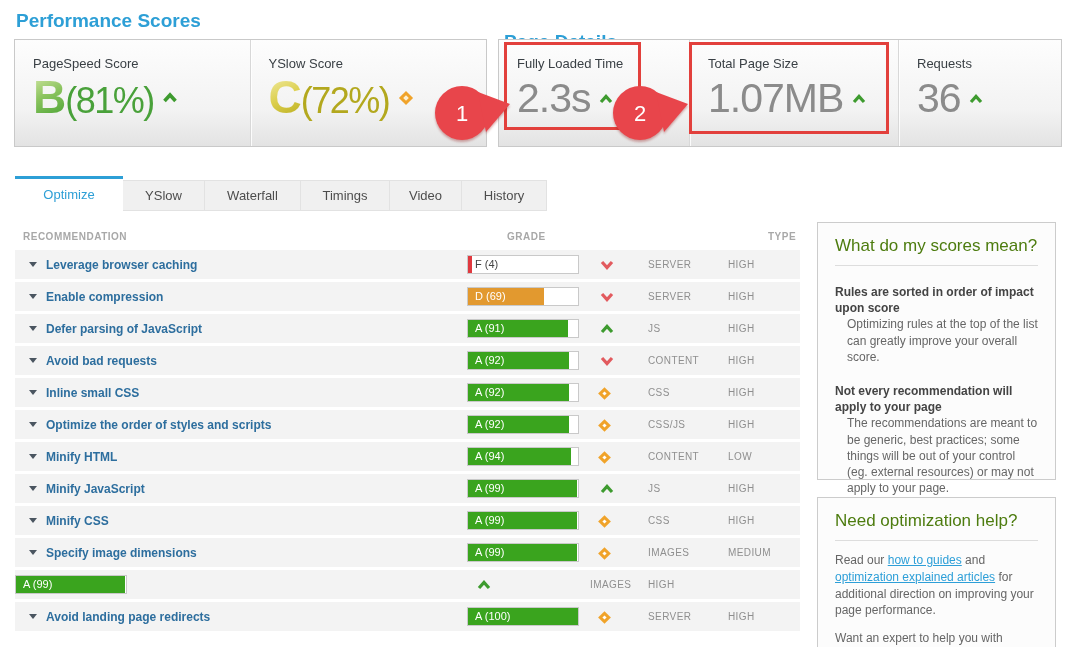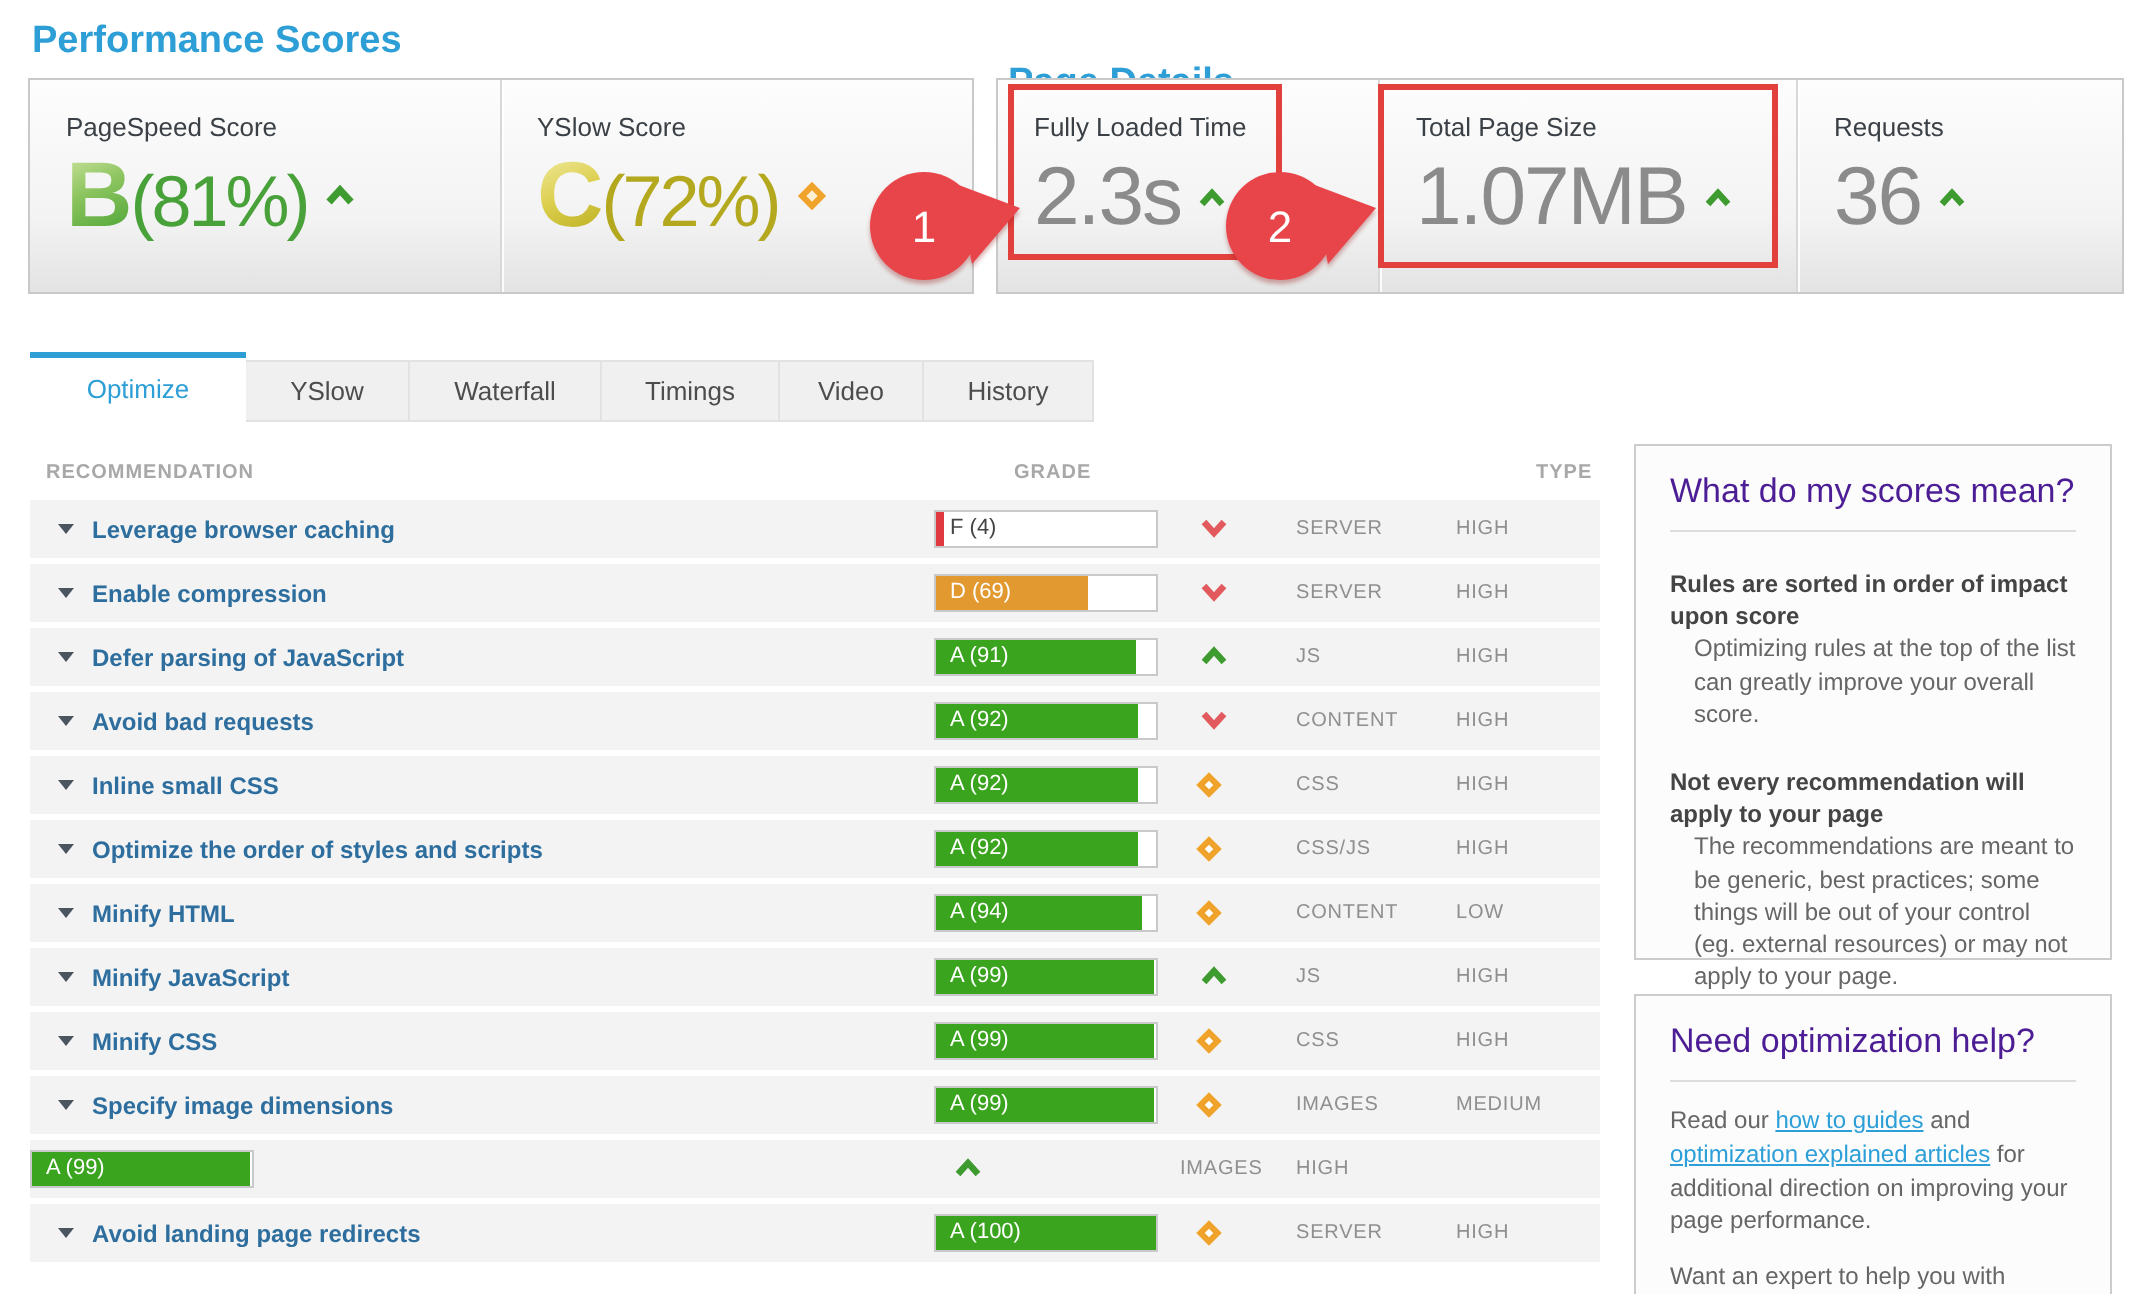--- a/index.html
+++ b/index.html
@@ -72,21 +72,21 @@
   .cell-icon { padding-left:10px; }
   .cell-type, .cell-pri { font-size:10px; color:#8f8f8f; letter-spacing:.4px; }
   .diamond-sm { width:9px; height:9px; background:#f0a32a; transform:rotate(45deg); position:relative; display:inline-block; }
   .diamond-sm::after { content:""; position:absolute; left:3px; top:3px; right:3px; bottom:3px; background:#fff; }
 
   
   .sidebox { position:absolute; left:817px; width:239px; border:1px solid #ccc; background:#fcfcfc;
              padding:13px 17px 15px; }
   #scores-box { top:222px; height:258px; }
   #help-box { top:497px; height:175px; }
-  .sb-title { font-size:17px; font-weight:400; color:#4c1d95; padding-bottom:9px; border-bottom:1px solid #ddd; }
+  .sb-title { font-size:17px; font-weight:400; color:#4d7c0f; padding-bottom:9px; border-bottom:1px solid #ddd; }
   .sb-head { font-size:12px; font-weight:700; color:#444; line-height:1.35; margin-top:18px; }
   .sb-text { font-size:12px; color:#666; line-height:1.35;margin-left:12px; }
   .sb-para { font-size:12px; color:#666; line-height:1.4; margin-top:11px; }
   .slink { color:#2d9fd8; text-decoration:underline; cursor:pointer; }
   #learn-link { display:inline-block; margin-top:13px; font-size:12px; line-height:1.4; }
 </style>
 </head>
 <body>
 
 <div class="stage">

